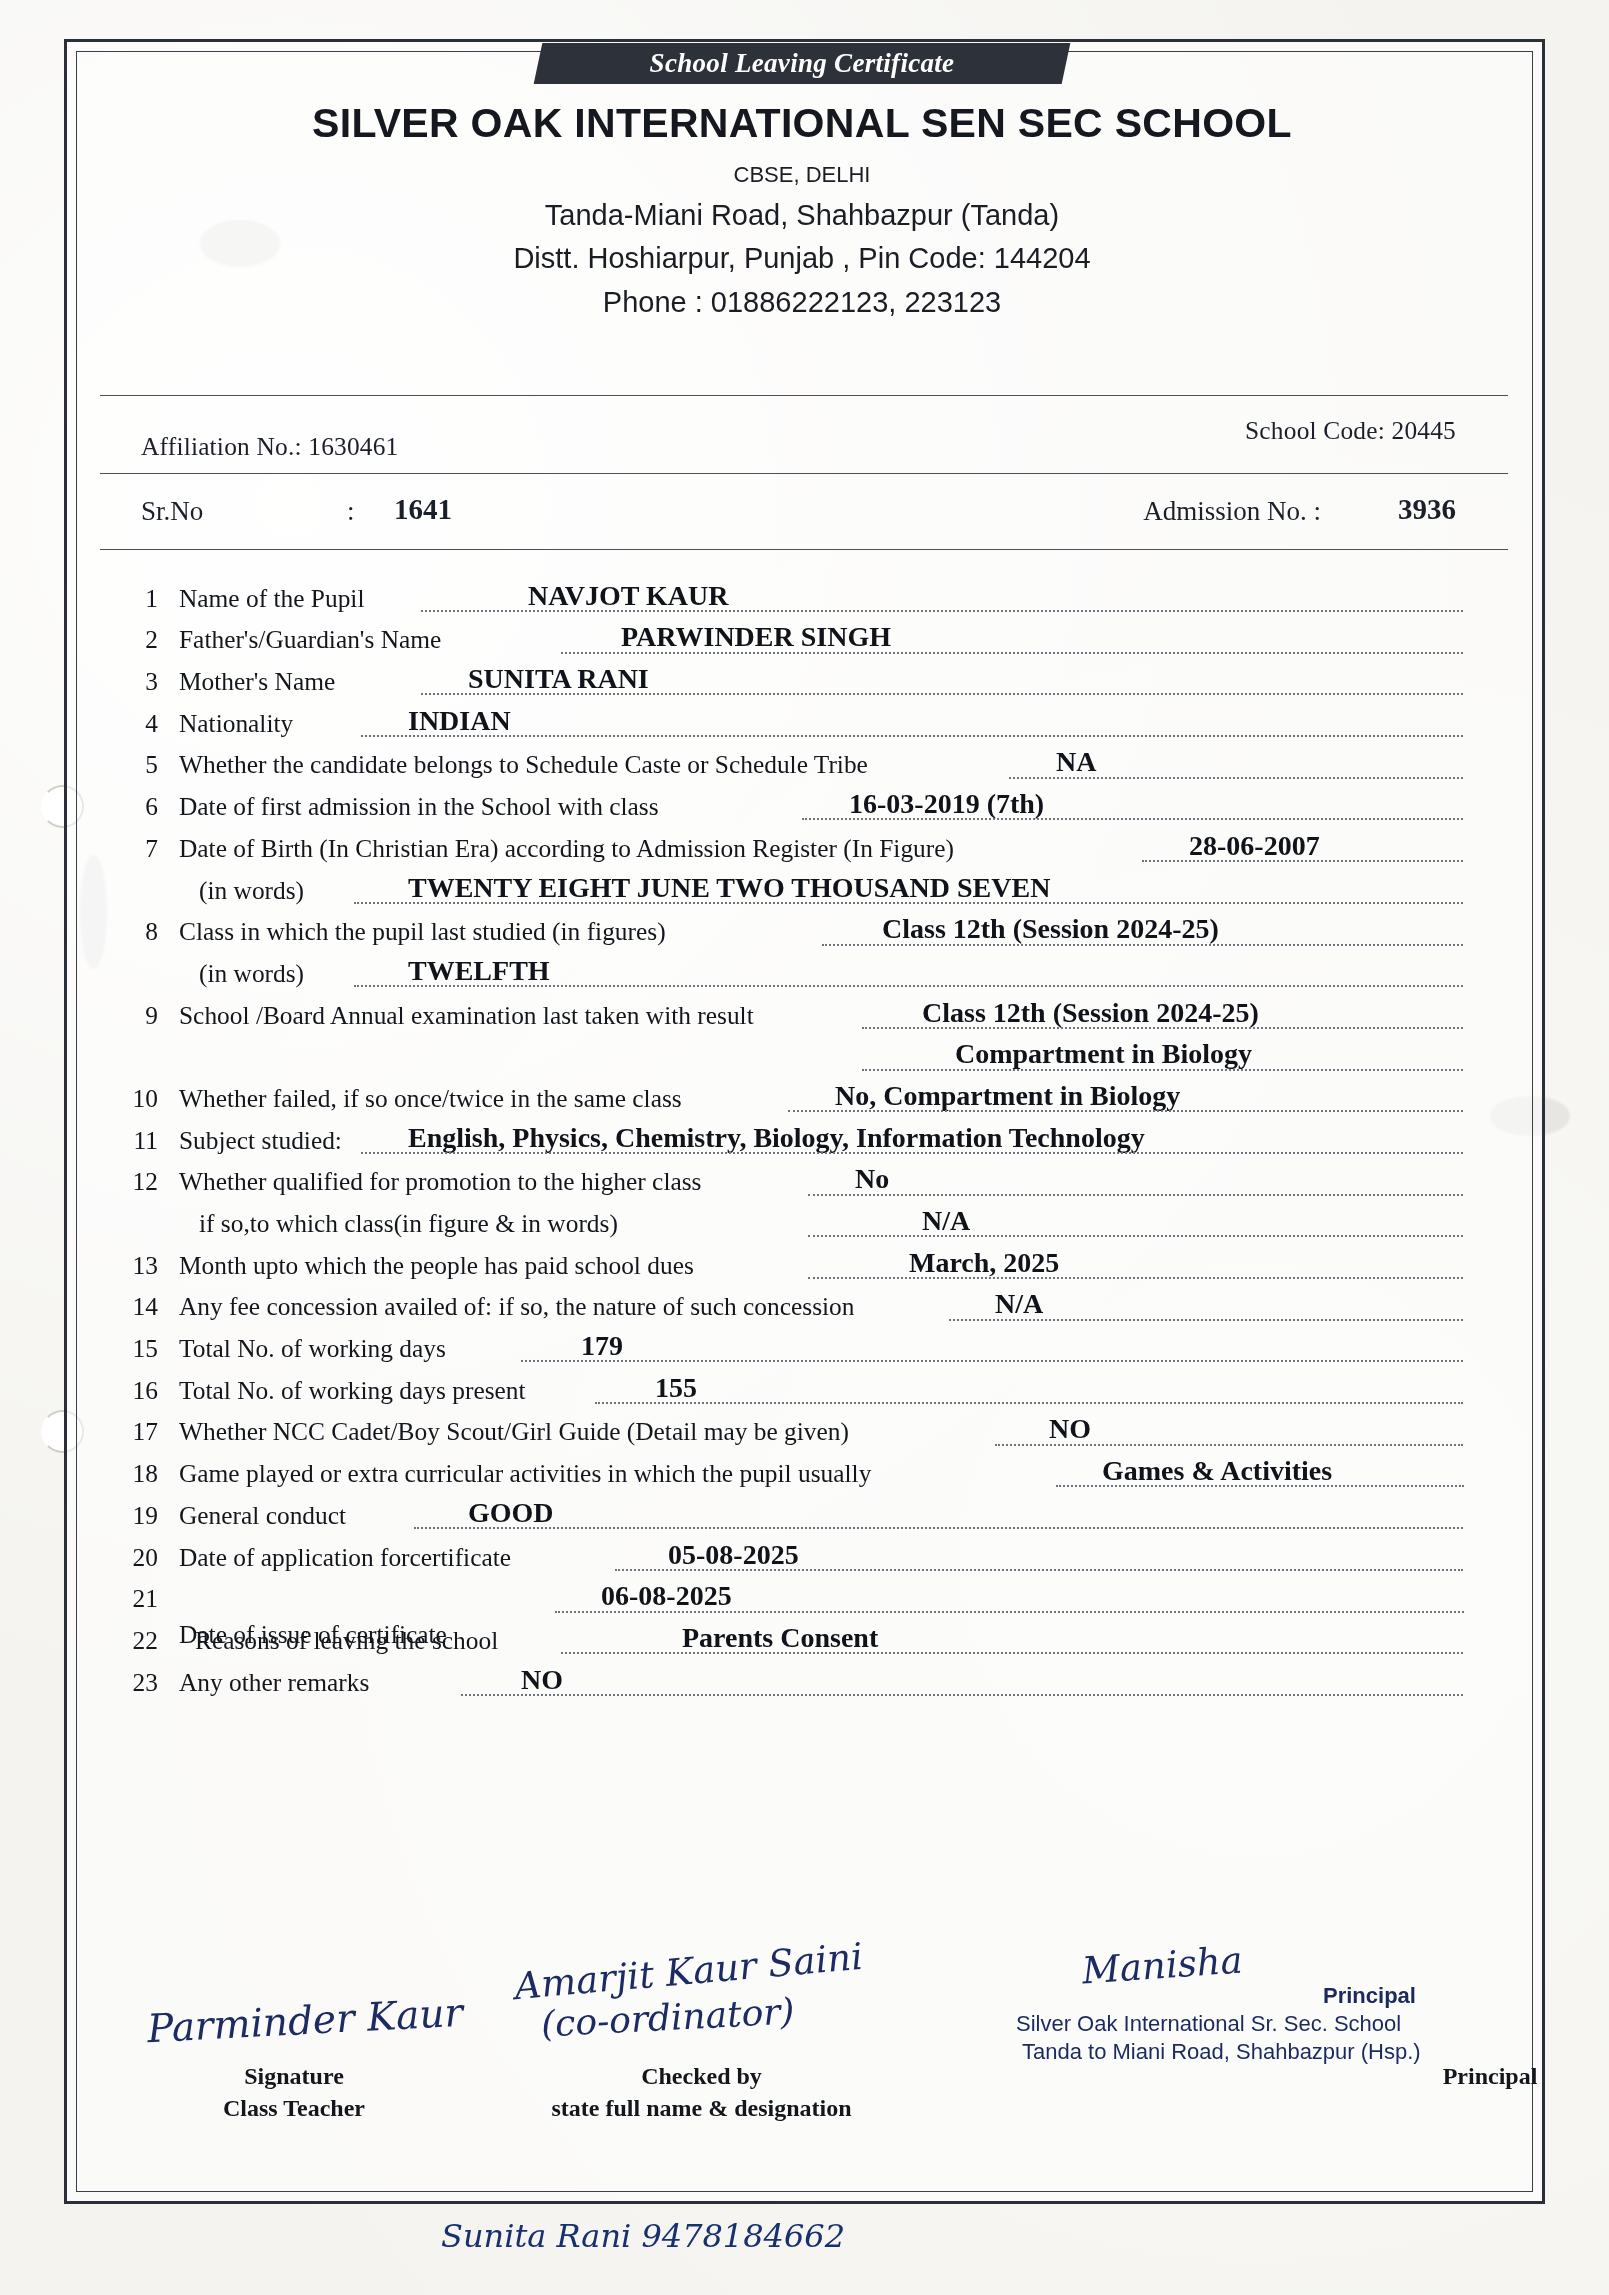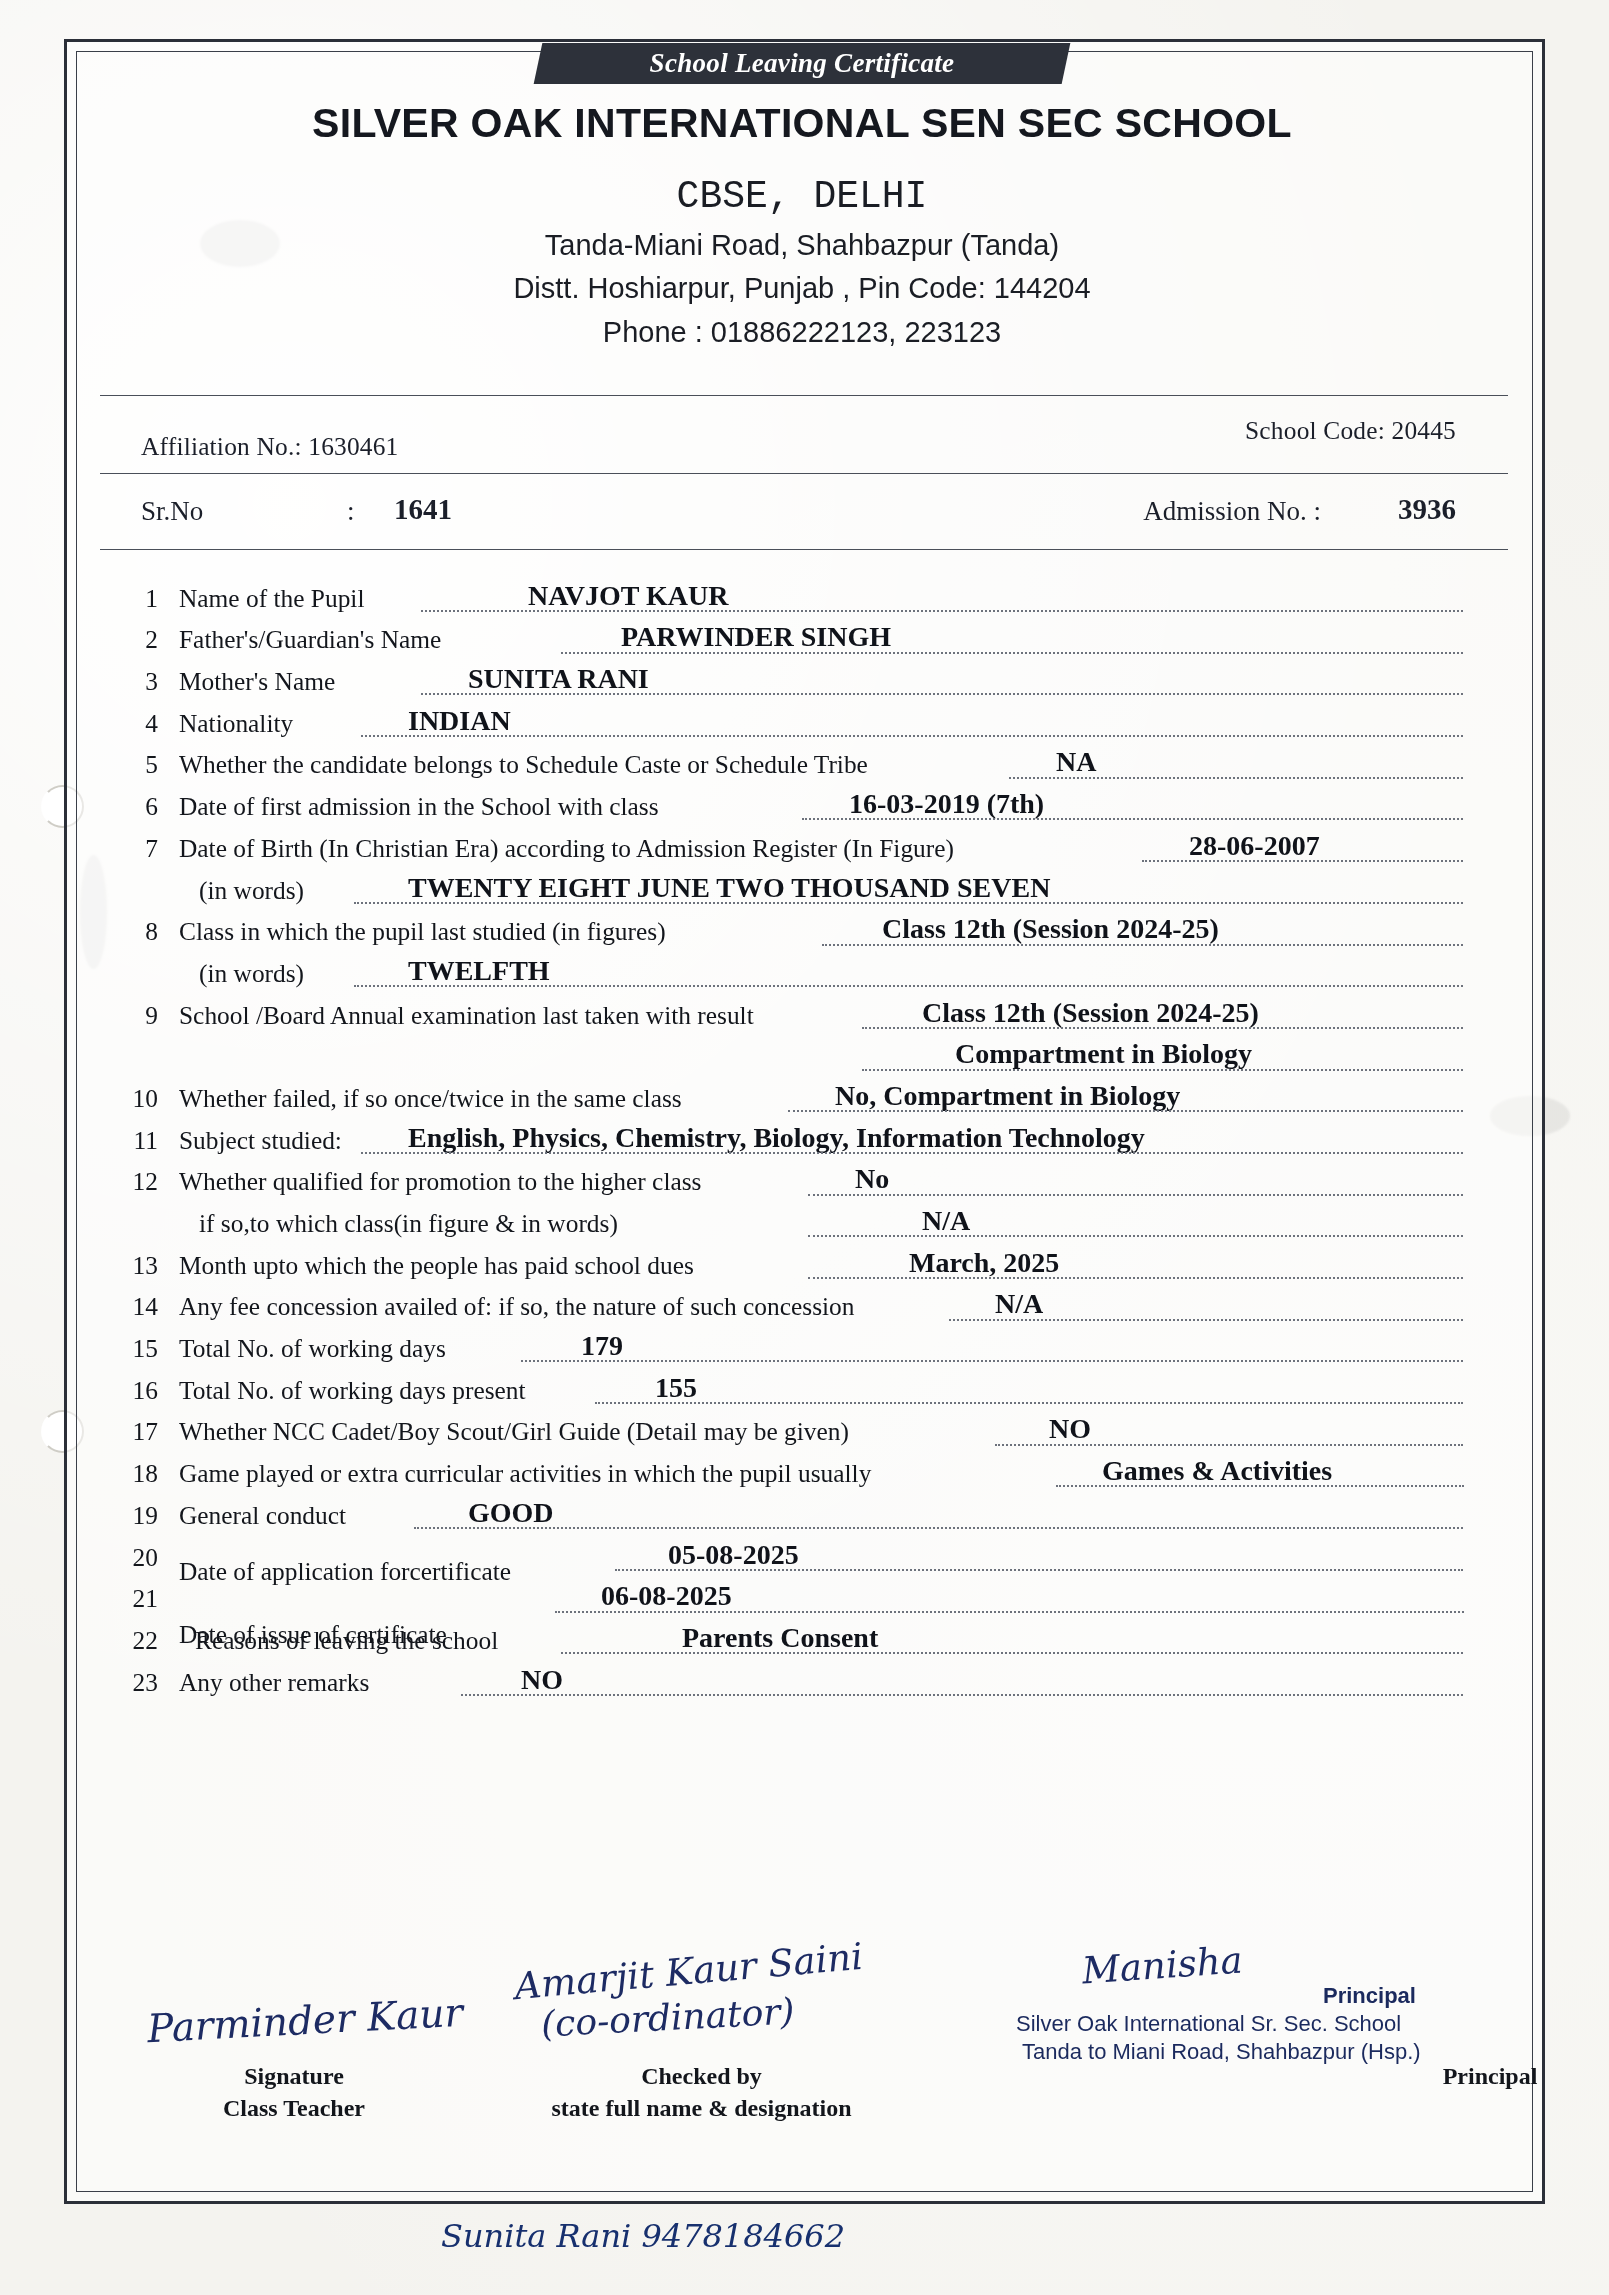--- a/index.html
+++ b/index.html
@@ -78,23 +78,23 @@
     text-align: center;
   }
   .school-name {
     font-family: "Liberation Sans", sans-serif;
     font-weight: bold;
     font-size: 41px;
     letter-spacing: 0.3px;
     color: #15181f;
   }
   .board-line {
-    font-family: Liberation Mono, monospace;
-    font-size: 38px;
-    margin-top: 28px;
+    font-family: Liberation Sans, sans-serif;
+    font-size: 22px;
+    margin-top: 15px;
     color: #1a1d24;
   }
   .addr-line {
     font-family: "Liberation Sans", sans-serif;
     font-size: 29px;
     margin-top: 10.7px;
     color: #1a1d24;
   }
 
   .rule {
@@ -439,21 +439,21 @@
 
     <div class="item">
       <span class="num">19</span>
       <span class="lbl" style="left:52px;">General conduct</span>
       <span class="val" style="left:341px;">GOOD</span>
       <span class="dots" style="left:287px; width:1049px;"></span>
     </div>
 
     <div class="item">
       <span class="num">20</span>
-      <span class="lbl" style="left:52px;margin-top:14px;">Date of application  forcertificate</span>
+      <span class="lbl" style="left:52px;">Date of application  forcertificate</span>
       <span class="val" style="left:541px;">05-08-2025</span>
       <span class="dots" style="left:488px; width:848px;"></span>
     </div>
 
     <div class="item">
       <span class="num">21</span>
       <span class="lbl" style="left:52px;margin-top:36px;">Date of issue of certificate</span>
       <span class="val" style="left:474px;">06-08-2025</span>
       <span class="dots" style="left:428px; width:909px;"></span>
     </div>

